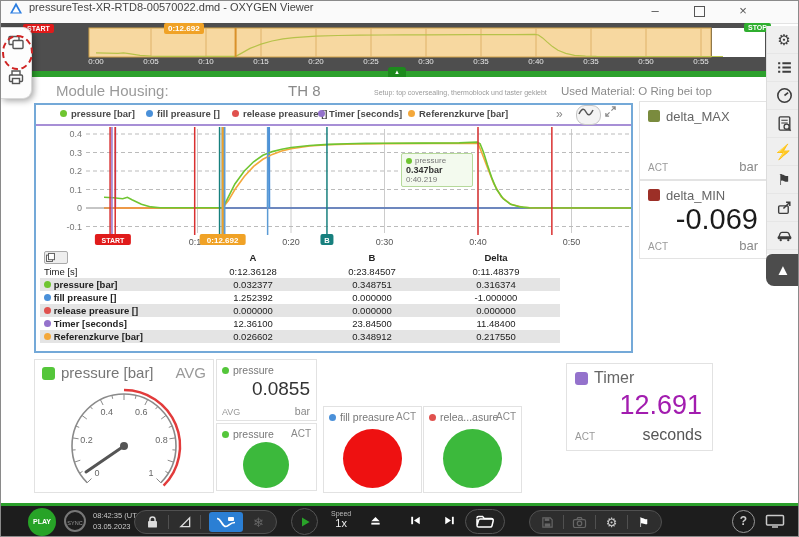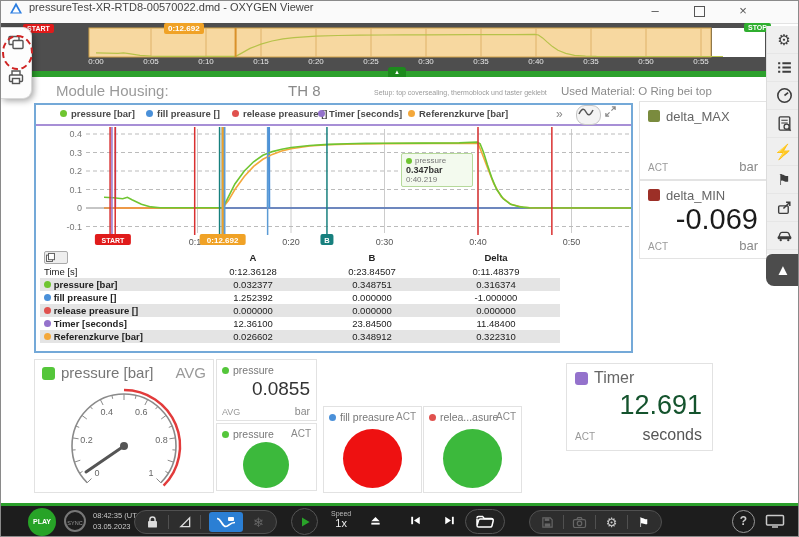--- a/index.html
+++ b/index.html
@@ -101,21 +101,21 @@
   .ind .mode{position:absolute;right:5px;top:4px;font-size:10px;color:#888;}
   .big-circle{position:absolute;border-radius:50%;}
   .ind.p-act{left:215px;top:422px;width:101px;height:68px;}
   .ind.p-act .big-circle{left:26px;top:18px;width:46px;height:46px;}
   .ind.f-act{left:322px;top:405px;width:99px;height:87px;}
   .ind.r-act{left:422px;top:405px;width:99px;height:87px;}
   .ind.f-act .big-circle,.ind.r-act .big-circle{left:19px;top:22px;width:59px;height:59px;}
   .timer-panel{left:565px;top:362px;width:147px;height:88px;}
   .timer-panel .sq{position:absolute;left:8px;top:8px;width:13px;height:13px;border-radius:3px;}
   .timer-panel .ttl{position:absolute;left:27px;top:5px;font-size:16px;color:#666;}
-  .timer-panel .val{position:absolute;right:10px;top:26px;font-size:27px;color:#14532d;}
+  .timer-panel .val{position:absolute;right:10px;top:26px;font-size:27px;color:#a21caf;}
   .timer-panel .mode{position:absolute;left:8px;bottom:8px;font-size:10px;color:#999;}
   .timer-panel .unit{position:absolute;right:10px;bottom:6px;font-size:16px;color:#555;}
   
   .green-sep{position:absolute;left:0;top:502px;width:799px;height:3px;background:#2ca02c;}
   .toolbar{position:absolute;left:0;top:505px;width:799px;height:32px;background:#1d1d1d;}
   .tb{position:absolute;color:#ddd;}
   .play-circle{left:27px;top:2px;width:28px;height:28px;border-radius:50%;background:#27a327;
                color:#fff;font-size:7px;font-weight:bold;text-align:center;line-height:28px;}
   .sync-circle{left:63px;top:4px;width:22px;height:22px;border-radius:50%;border:2px solid #777;
                color:#999;font-size:5.5px;text-align:center;line-height:22px;box-sizing:border-box;}
@@ -352,21 +352,21 @@
       <tr>
         <td class="lbl"><span class="dot" style="background: rgb(148, 114, 204);"></span> <span class="name">Timer [seconds]</span></td>
         <td class="ca">12.36100</td>
         <td class="cb">23.84500</td>
         <td class="cd">11.48400</td>
       </tr>
       <tr class="shade">
         <td class="lbl"><span class="dot" style="background: rgb(244, 168, 59);"></span> <span class="name">Referenzkurve [bar]</span></td>
         <td class="ca">0.026602</td>
         <td class="cb">0.348912</td>
-        <td class="cd">0.322310</td>
+        <td class="cd">0.217550</td>
       </tr>
     </tbody>
       </table>
   </div>
 
   <div class="dmeter max">
     <span class="sq" style="background: rgb(122, 139, 62);"></span>
     <span class="nm">delta_MAX</span>
     <span class="mode">ACT</span>
     <span class="unit">bar</span>

